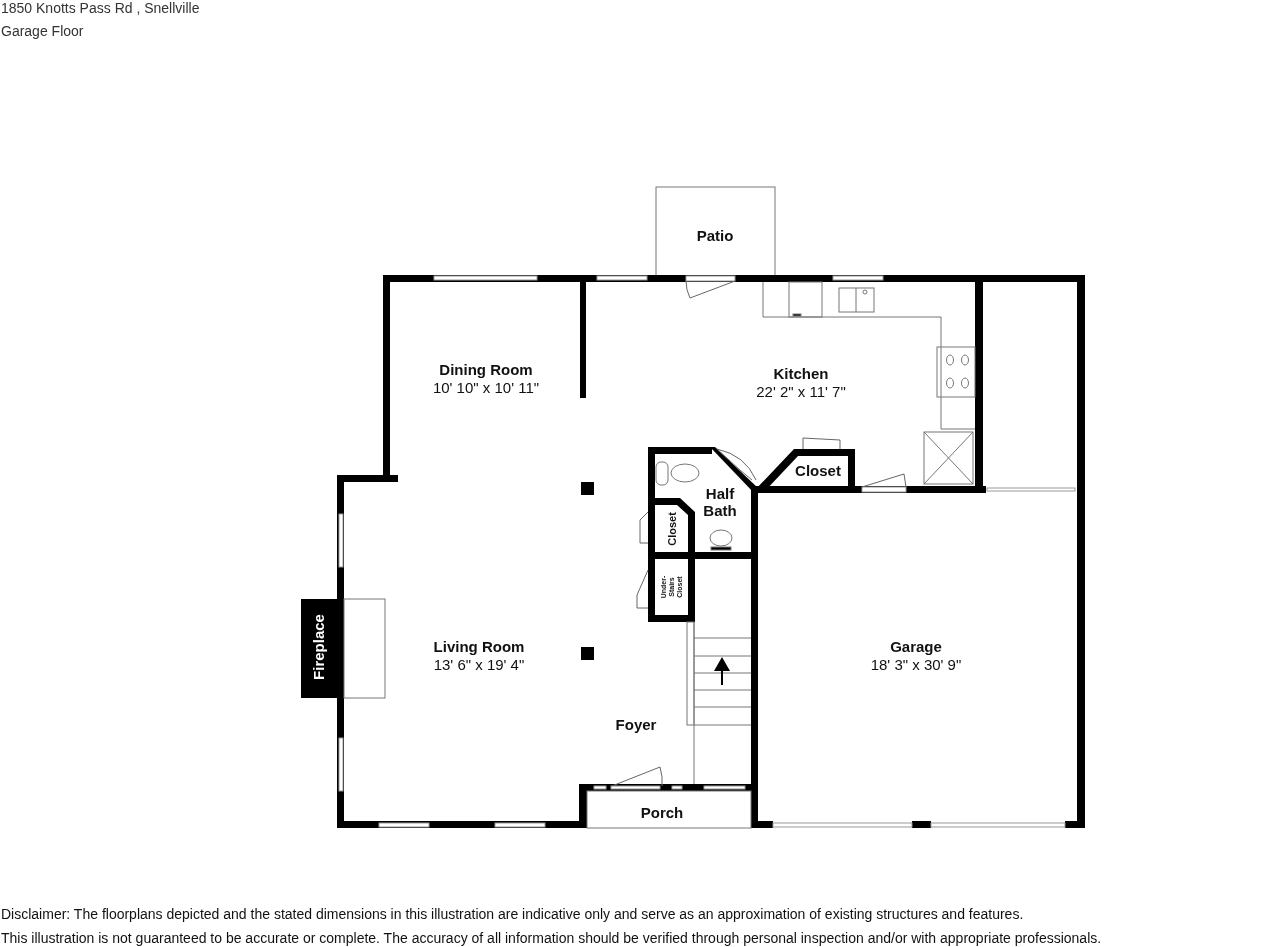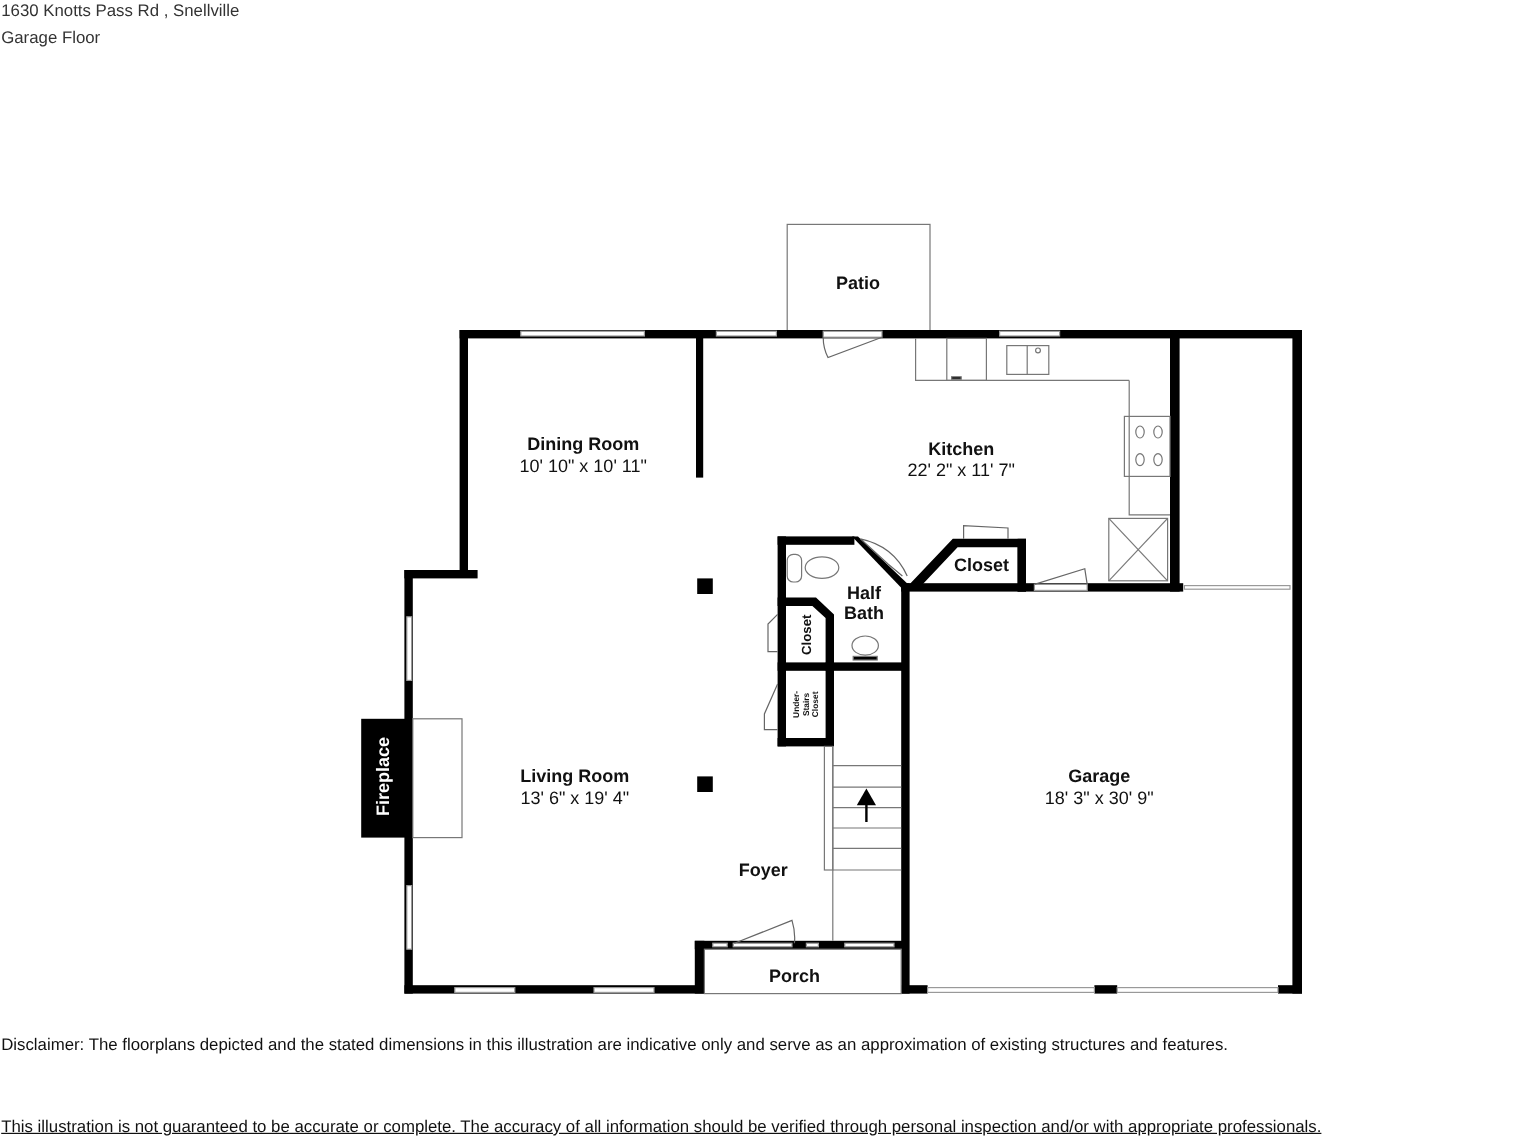--- a/index.html
+++ b/index.html
@@ -2,35 +2,35 @@
 <html><head>
   <meta charset="utf-8">
   <style>
     html, body { margin: 0; padding: 0; background: #ffffff; }
     body { width: 1262px; height: 947px; position: relative; overflow: hidden;
            font-family: "Liberation Sans", sans-serif; color: #222; }
     .hdr { position: absolute; left: 1px; font-size: 14px; color: #333; line-height: 16px; }
     #addr { top: 0px; }
     #floor { top: 23px; }
     .disc { position: absolute; left: 1px; font-size: 14px; color: #111; line-height: 16px; white-space: nowrap; }
-    #disc1 { top: 862px; }
-    #disc2 { top: 930px; text-decoration: underline; }
+    #disc1 { top: 906px; }
+    #disc2 { top: 930px; }
     svg { position: absolute; left: 0; top: 0; }
     .room-name { font-family: "Liberation Sans", sans-serif; font-weight: bold; font-size: 15px; fill: #111; }
     .room-dim { font-family: "Liberation Sans", sans-serif; font-size: 15px; fill: #111; }
     .small-lbl { font-family: "Liberation Sans", sans-serif; font-weight: bold; font-size: 15px; fill: #111; }
     .tiny-lbl { font-family: "Liberation Sans", sans-serif; font-weight: bold; font-size: 7px; fill: #111; }
     .wall { fill: #000; }
     .thin { fill: none; stroke: #777; stroke-width: 1; }
     .win { fill: #fff; stroke: #999; stroke-width: 1; }
   </style>
 </head>
 <body>
 
-<div class="hdr" id="addr">1630 Knotts Pass Rd , Snellville</div>
+<div class="hdr" id="addr">1850 Knotts Pass Rd , Snellville</div>
 <div class="hdr" id="floor">Garage Floor</div>
 
 <svg width="1262" height="947" viewBox="0 0 1262 947">
 
   <g>
     <rect x="656" y="187" width="119" height="90" class="thin"></rect>
   </g>
 
   <g>
 

